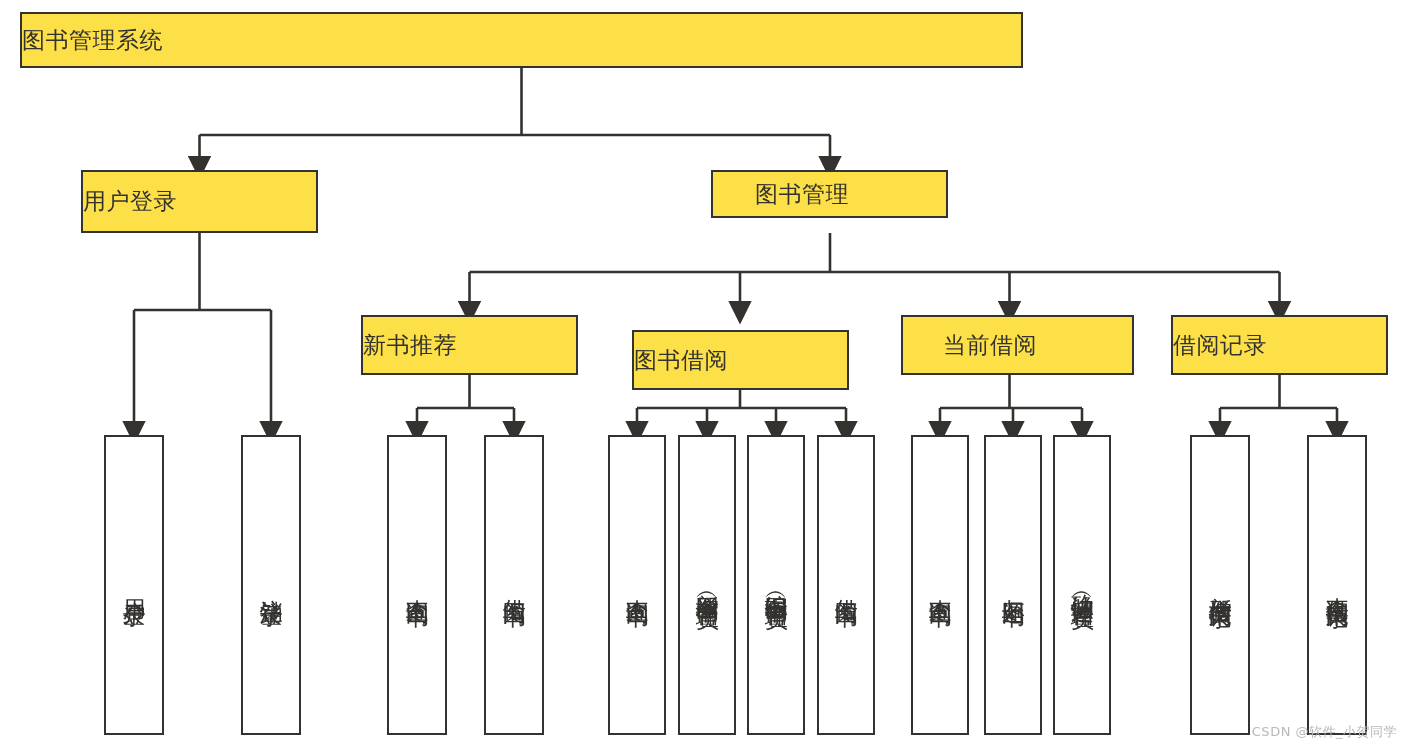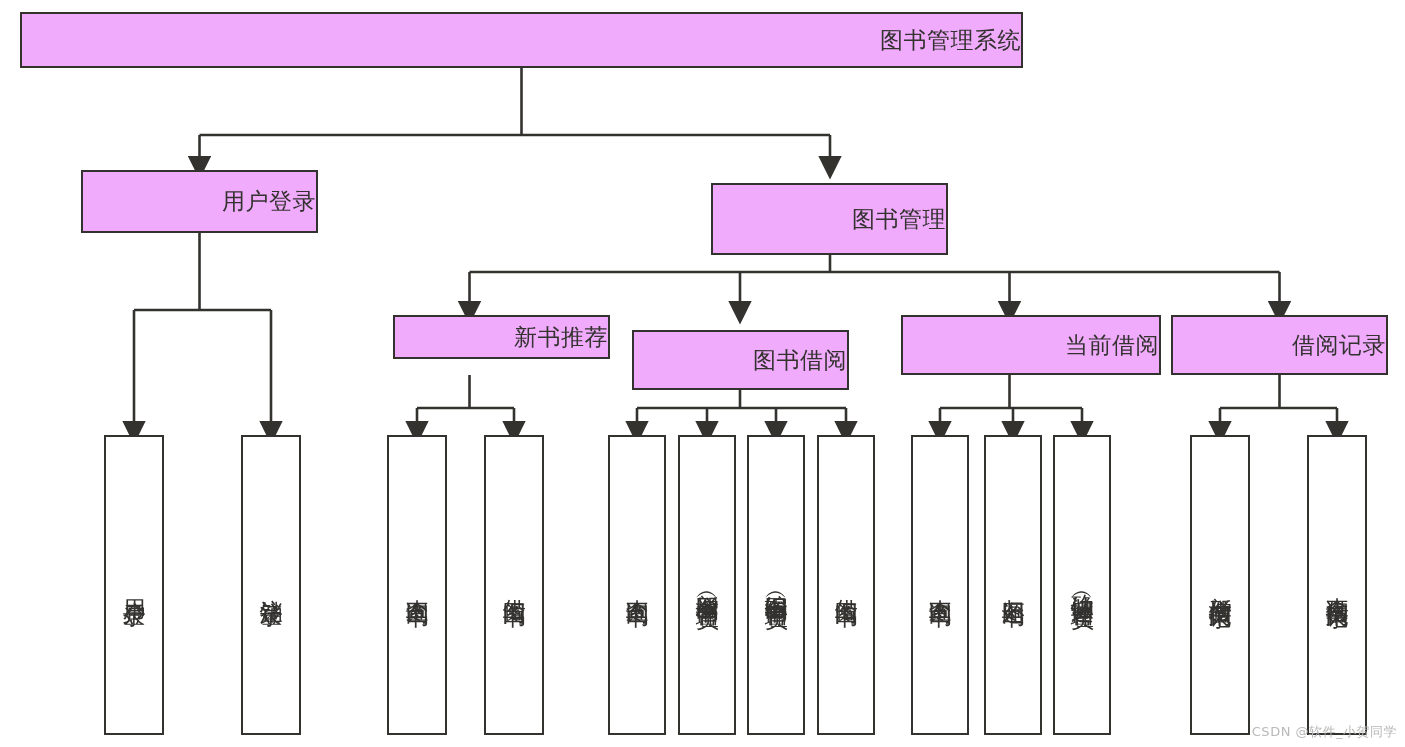--- a/index.html
+++ b/index.html
@@ -17,25 +17,25 @@
   #diagram-root {
     position: absolute;
     left: 0;
     top: 0;
     width: 1405px;
     height: 747px;
   }
   .node-box {
     position: absolute;
     box-sizing: border-box;
-    background: #f0abfc;
+    background: #fde047;
     border: 2.5px solid #33322f;
     display: flex;
     align-items: center;
-    justify-content: flex-end;
+    justify-content: flex-start;
     color: #2b2b2b;
   }
   .node-label {
     font-size: 23px;
     line-height: 1.15;
     letter-spacing: 0.5px;
     white-space: nowrap;
     color: #33322f;
   }
   .leaf-box {
@@ -130,31 +130,31 @@
     </g>
   </svg>
 
   <div class="node-box" style="left:20px; top:12px; width:1003px; height:56px;">
     <span class="node-label">图书管理系统</span>
   </div>
 
   <div class="node-box" style="left:81px; top:170px; width:237px; height:63px;">
     <span class="node-label">用户登录</span>
   </div>
-  <div class="node-box" style="left:711px; top:183px; width:237px; height:72px;">
+  <div class="node-box" style="left:711px; top:170px; width:237px; height:48px;padding-left:42px;">
     <span class="node-label">图书管理</span>
   </div>
 
-  <div class="node-box" style="left:361px; top:315px; width:217px; height:44px;margin-left:32px;">
+  <div class="node-box" style="left:361px; top:315px; width:217px; height:60px;">
     <span class="node-label">新书推荐</span>
   </div>
   <div class="node-box" style="left:632px; top:315px; width:217px; height:60px;margin-top:15px;">
     <span class="node-label">图书借阅</span>
   </div>
-  <div class="node-box" style="left:901px; top:315px; width:260px; height:60px;">
+  <div class="node-box" style="left:901px; top:315px; width:233px; height:60px;padding-left:40px;">
     <span class="node-label">当前借阅</span>
   </div>
   <div class="node-box" style="left:1171px; top:315px; width:217px; height:60px;">
     <span class="node-label">借阅记录</span>
   </div>
 
   <div class="leaf-box" style="left:104px; top:435px; width:60px; height:300px;">
     <span class="leaf-label">用户登录</span>
   </div>
   <div class="leaf-box" style="left:241px; top:435px; width:60px; height:300px;">

